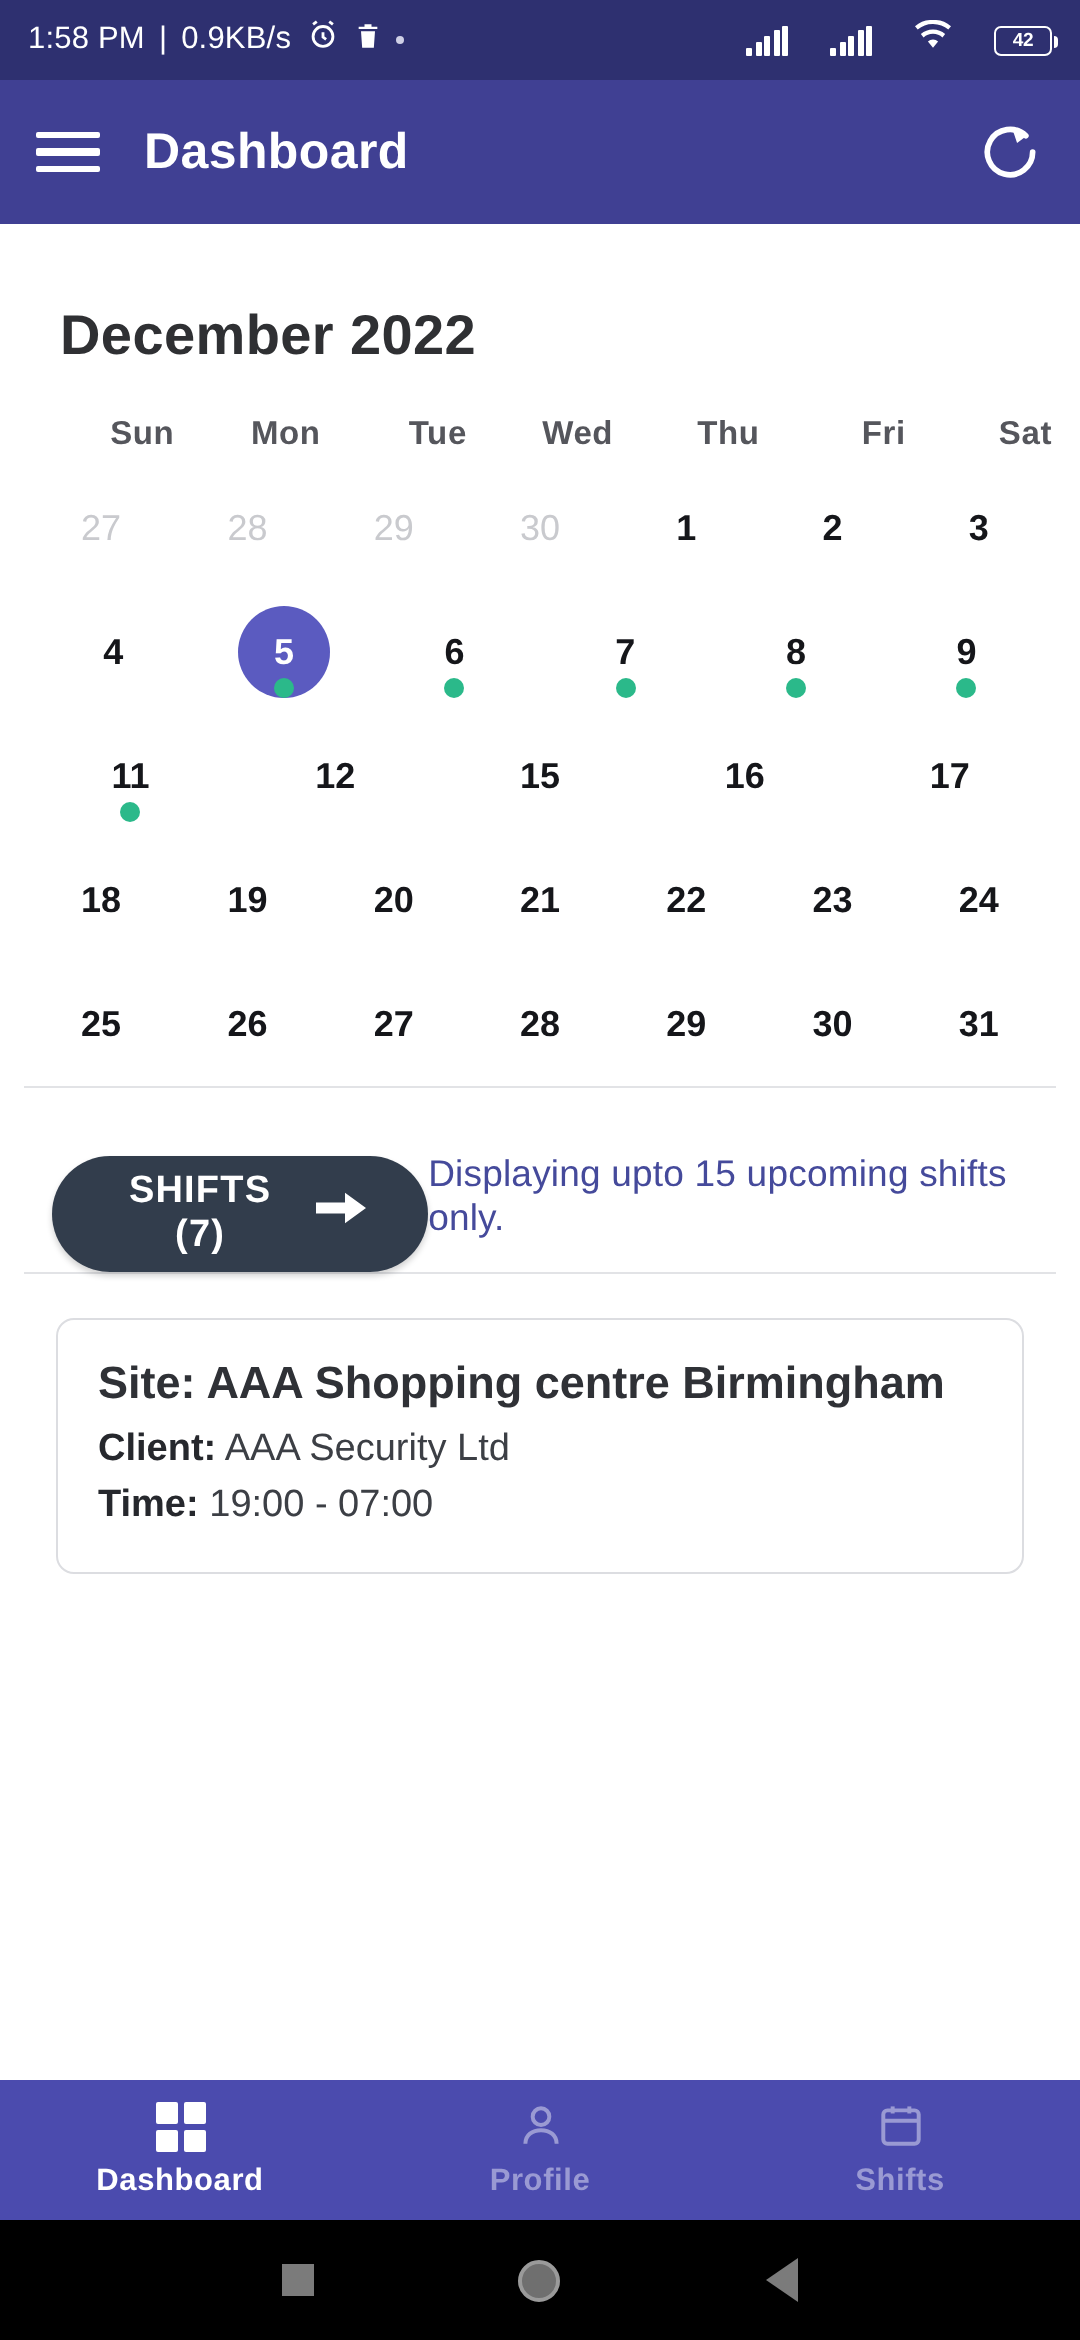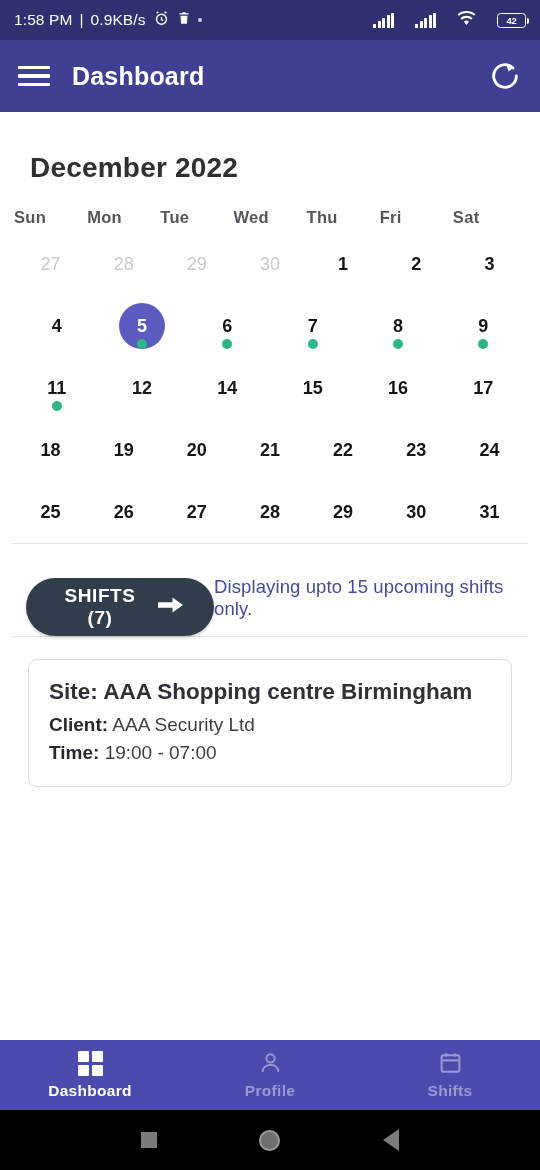--- a/index.html
+++ b/index.html
@@ -49,21 +49,21 @@
 
   
   .content { flex:1; background:#fff; overflow:hidden; position:relative; }
   .month-title {
     font-size:28px; color:#2f3033; font-weight:700;
     padding:40px 0 0 30px; letter-spacing:.2px;
   }
 
   .cal { padding:0 14px; margin-top:24px; }
   .cal-row { display:flex; }
-  .cal-cell { flex:1 0 14.2857%; text-align:left; position:relative; }
+  .cal-cell { flex:1 0 14.2857%; text-align:right; position:relative; }
   .dow { font-size:16.5px; font-weight:700; color:#55565c; padding-bottom:6px; letter-spacing:.3px;}
   .day-row { height:62px; }
   .daybox {
     width:100%; height:62px; display:flex; flex-direction:column;
     align-items:center; justify-content:flex-start; padding-top:8px; position:relative;
   }
   .daynum {
     font-size:18px; font-weight:700; color:#15161a; line-height:32px;
     width:46px; height:46px; display:flex; align-items:center; justify-content:center;
     border-radius:50%; position:relative; z-index:1;
@@ -285,25 +285,20 @@
                 <span class="dot"></span>
               </div>
             </div>
             <div class="cal-cell">
               <div class="daybox">
                 <div class="daynum">12</div>
               </div>
             </div>
             <div class="cal-cell">
               <div class="daybox">
-                <div class="daynum">14</div>
-              </div>
-            </div>
-            <div class="cal-cell">
-              <div class="daybox">
                 <div class="daynum">15</div>
               </div>
             </div>
             <div class="cal-cell">
               <div class="daybox">
                 <div class="daynum">16</div>
               </div>
             </div>
             <div class="cal-cell">
               <div class="daybox">

